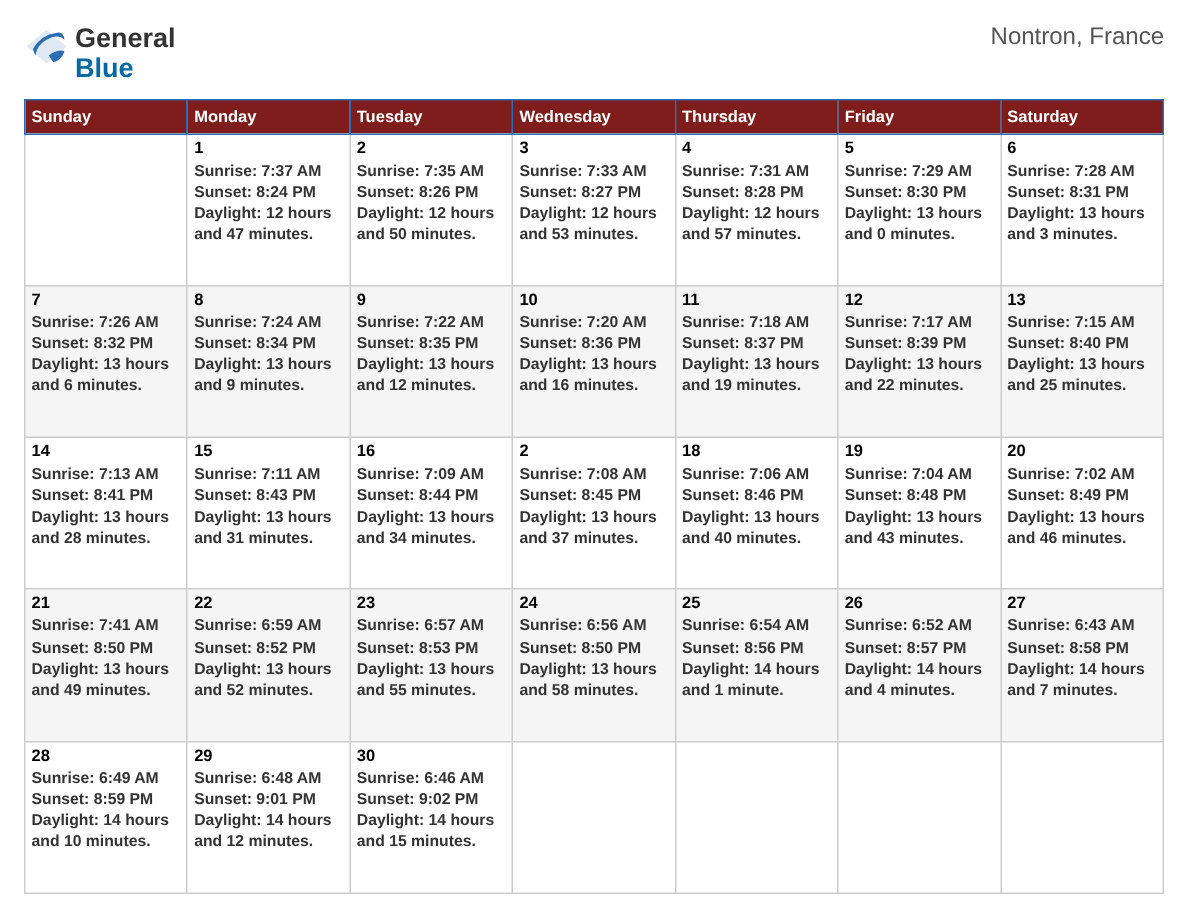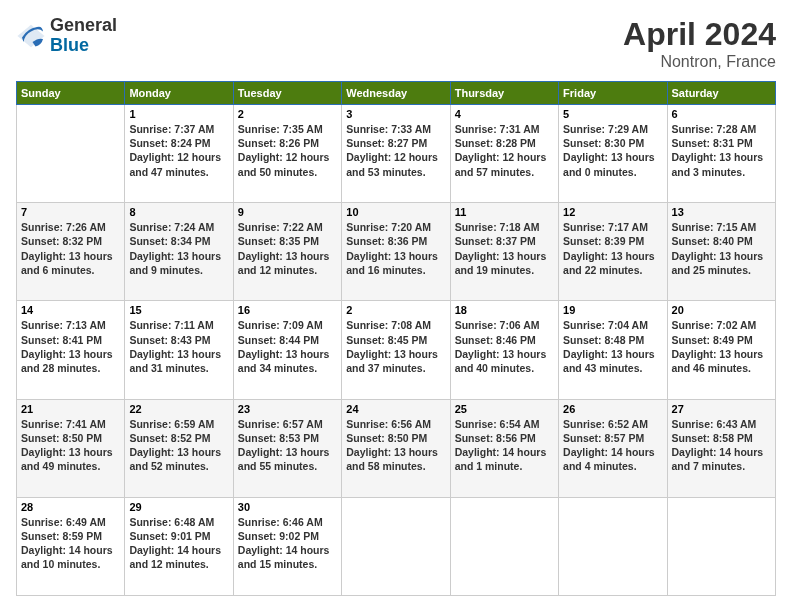--- a/index.html
+++ b/index.html
@@ -18,21 +18,20 @@
       flex-direction: column;
     }
     .header {
       display: flex;
       justify-content: space-between;
       align-items: flex-start;
       margin-bottom: 10px;
     }
     .logo {
       display: flex;
-      align-items: center;
     }
     .logo-text {
       display: flex;
       flex-direction: column;
       font-size: 18px;
       font-weight: bold;
       line-height: 1.1;
     }
     .logo-text .general { color: #333; }
     .logo-text .blue { color: #0369a1; }
@@ -88,42 +87,41 @@
     .empty-cell {
       background: #f9f9f9;
     }
     tr:nth-child(even) td {
       background-color: #f5f5f5;
     }
     tr:nth-child(odd) td {
       background-color: #fff;
     }
     .calendar thead tr th {
-      background-color: #4d7c0f;
+      background-color: #7f1d1d;
     }
   </style>
 </head>
 <body>
 
 <div class="page">
   <div class="header">
     <div class="logo">
       <svg class="logo-icon" viewBox="0 0 40 40">
         <rect x="0" y="0" width="40" height="40" fill="white"></rect>
         <polygon points="20,5 38,20 20,35 2,20" fill="#2a6db5" opacity="0.15"></polygon>
         <path d="M8 22 Q15 10 28 8 Q35 6 36 14 Q30 8 20 14 Q12 18 10 28 Z" fill="#2a6db5"></path>
         <path d="M22 28 Q30 22 36 24 Q34 32 26 34 Z" fill="#2a6db5"></path>
       </svg>
       <div class="logo-text">
         <span class="general">General</span>
         <span class="blue">Blue</span>
       </div>
     </div>
     <div class="title-block">
-      <div class="month-year">April 2024</div>
       <div class="location">Nontron, France</div>
     </div>
   </div>
 
   <table class="calendar">
     <thead>
       <tr>
         <th>Sunday</th>
         <th>Monday</th>
         <th>Tuesday</th>

